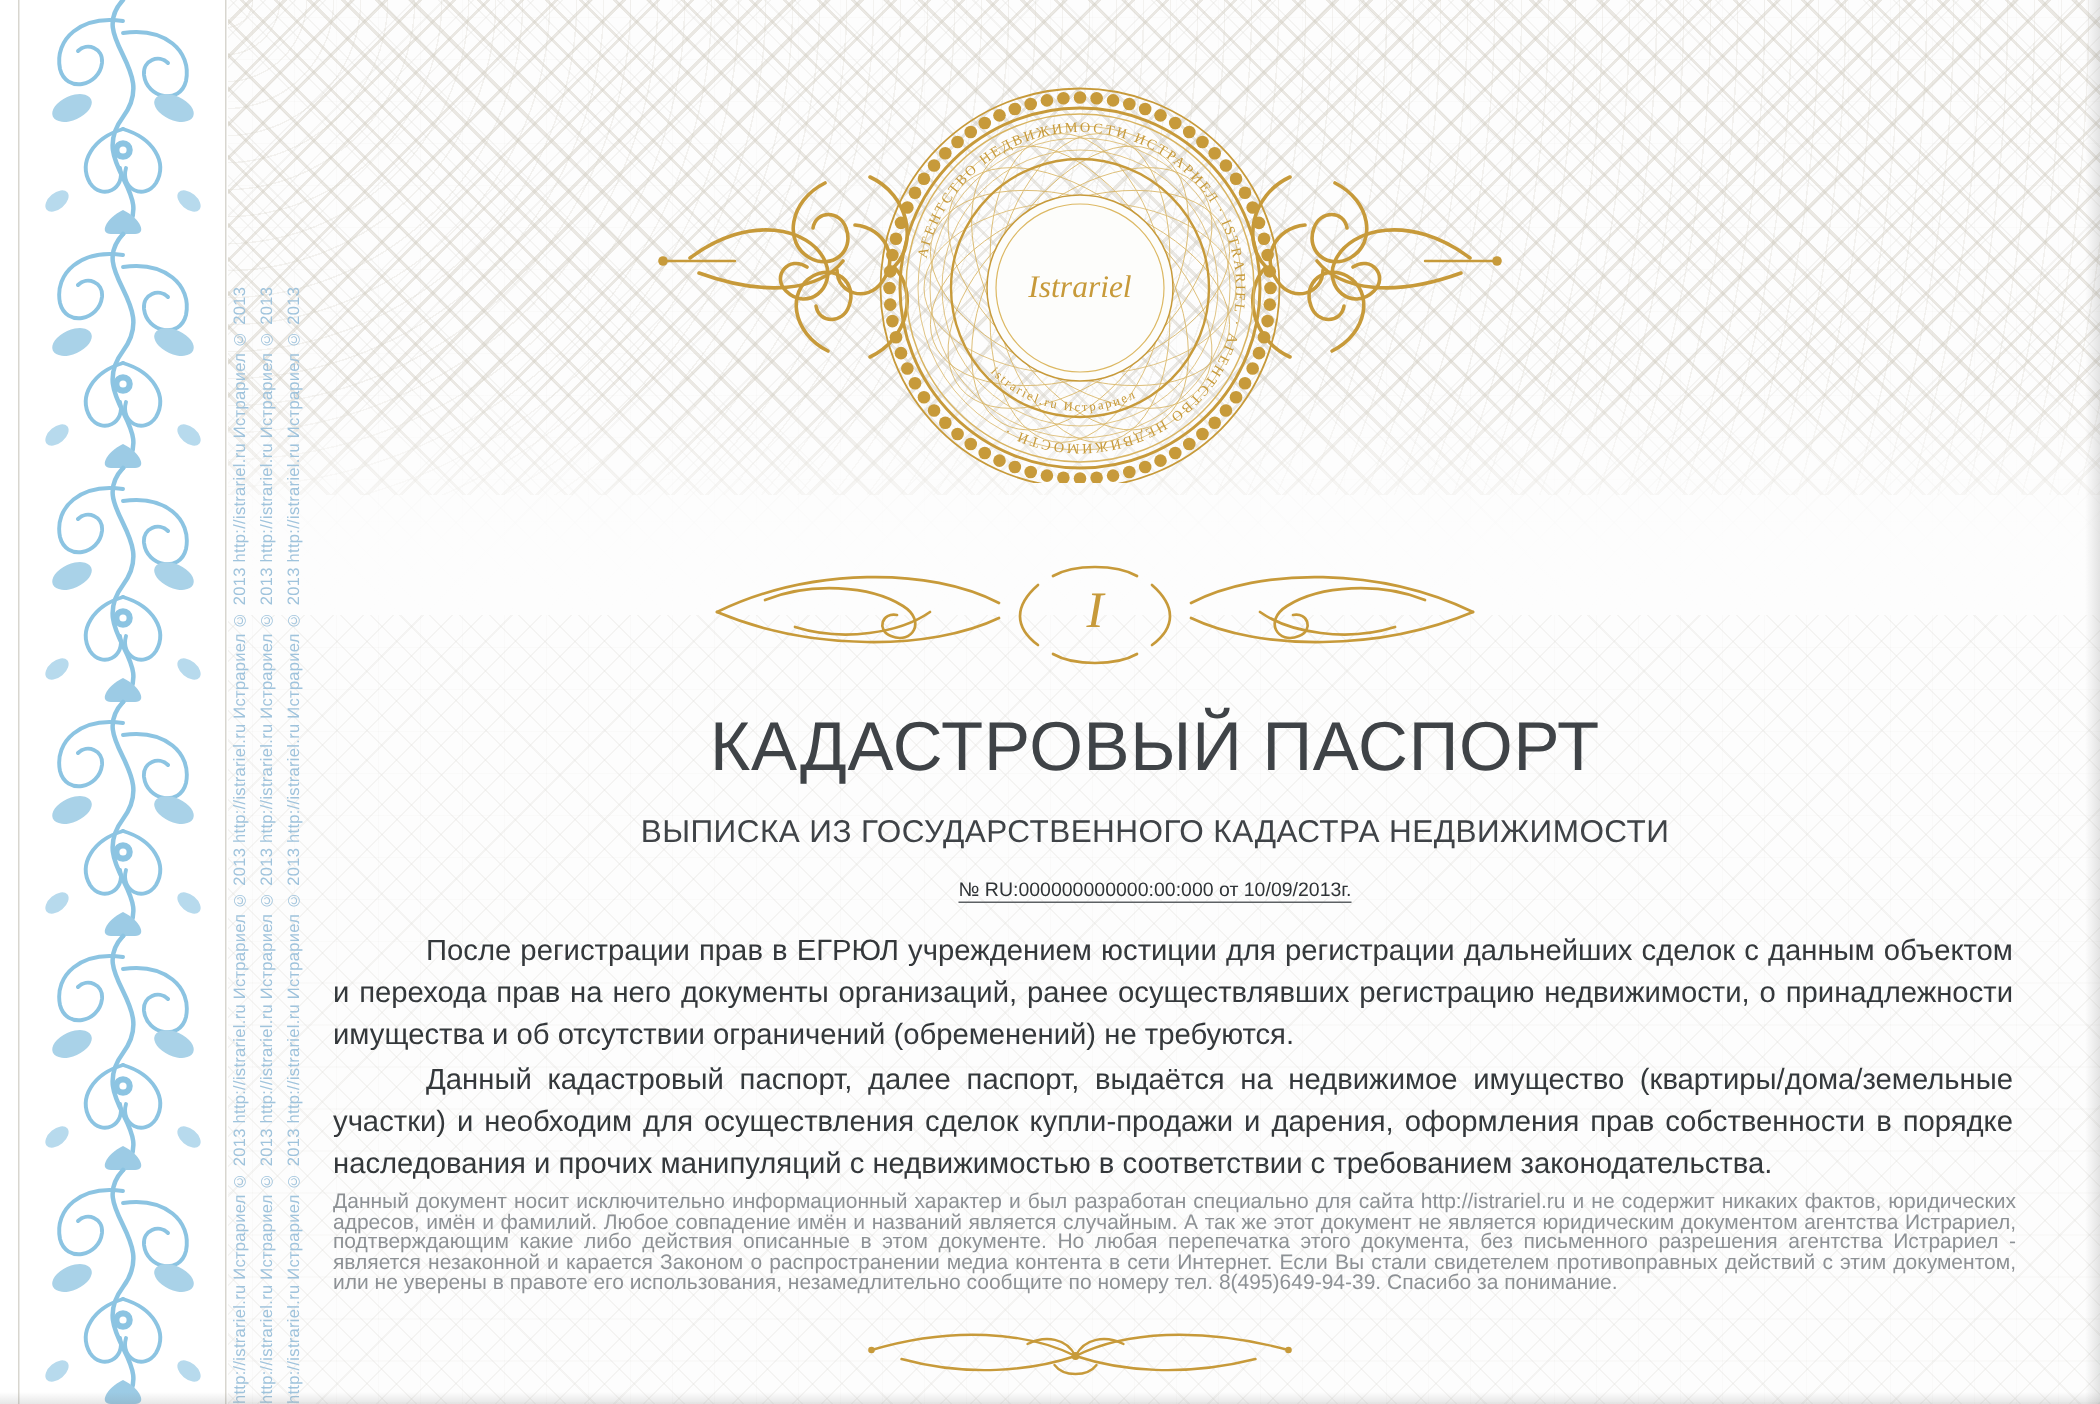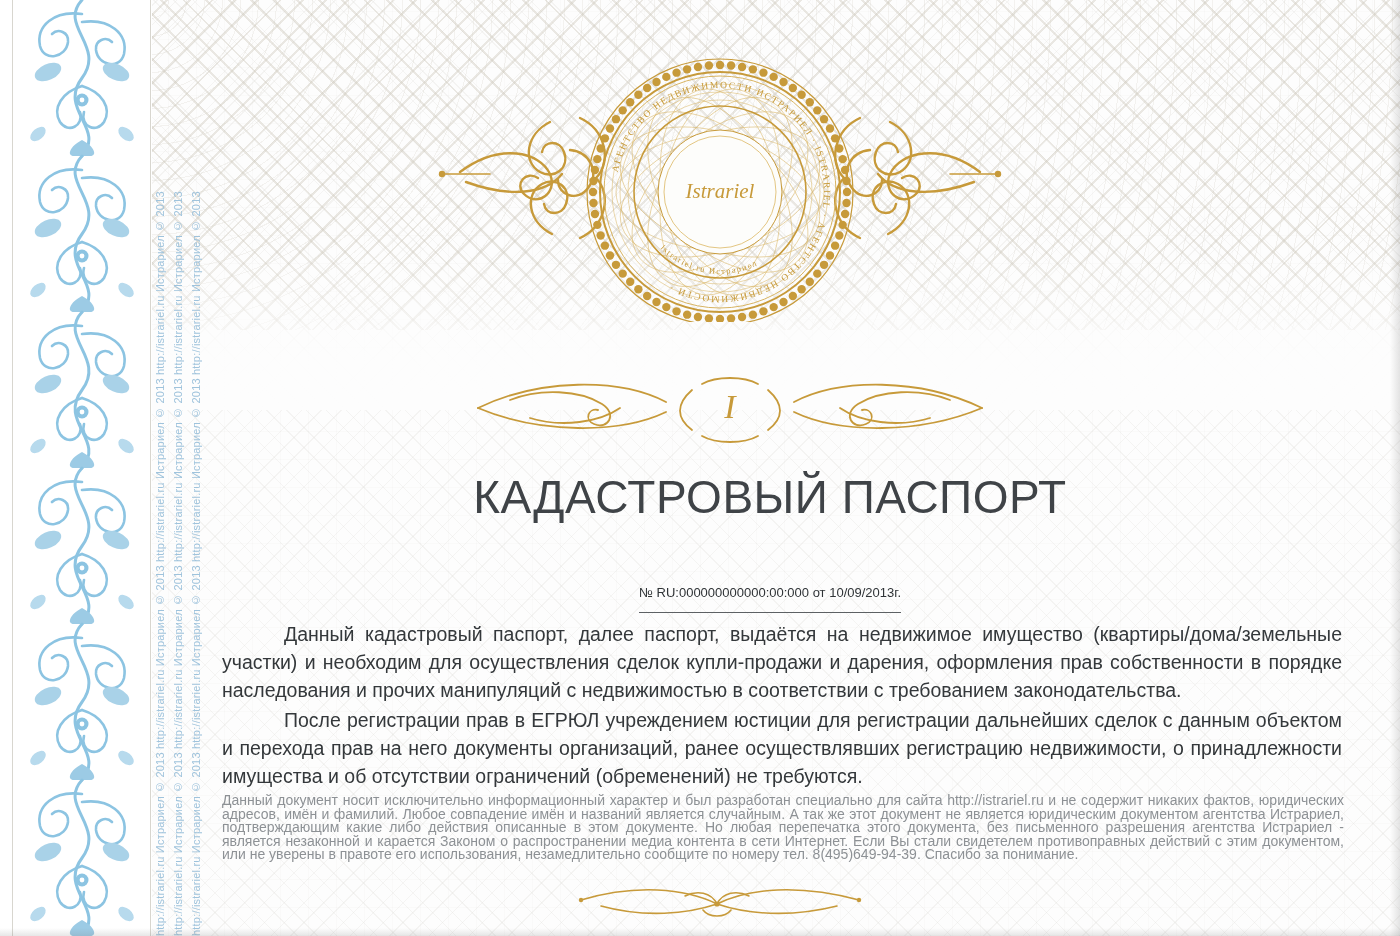--- a/index.html
+++ b/index.html
@@ -141,21 +141,21 @@
   .docnumber {
     position: absolute;
     left: 200px; top: 585px;
     width: 1140px;
     text-align: center;
     font-size: 13px;
     color: #2f3336;
   }
   .docnumber span {
     border-bottom: 1px solid #5d6164;
-    padding-bottom: 12px;
+    padding-bottom: 1px;
   }
 
   
   .body-text {
     position: absolute;
     left: 222px; top: 620px;
     width: 1120px;
     font-size: 19.5px;
     line-height: 28px;
     color: #34383b;
@@ -404,27 +404,28 @@
         <path d="M222 30 C 206 44, 206 58, 222 70"></path>
         <path d="M298 30 C 314 44, 314 58, 298 70"></path>
         <path d="M232 24 C 246 16, 274 16, 288 24"></path>
         <path d="M232 76 C 246 84, 274 84, 288 76"></path>
       </g>
       <text x="260" y="58" text-anchor="middle" font-family="'Liberation Serif', serif" font-style="italic" font-size="34" fill="#c79a3a">I</text>
     </svg>
   </div>
 
   <div class="title">КАДАСТРОВЫЙ ПАСПОРТ</div>
+  <div class="subtitle">ВЫПИСКА ИЗ ГОСУДАРСТВЕННОГО КАДАСТРА НЕДВИЖИМОСТИ</div>
   <div class="docnumber">
     <span>№ RU:000000000000:00:000 от 10/09/2013г.</span>
   </div>
 
   <div class="body-text">
+    <p>После регистрации прав в ЕГРЮЛ учреждением юстиции для регистрации дальнейших сделок с данным объектом и перехода прав на него документы организаций, ранее осуществлявших регистрацию недвижимости, о принадлежности имущества и об отсутствии ограничений (обременений) не требуются.</p>
     <p>Данный кадастровый паспорт, далее паспорт, выдаётся на недвижимое имущество (квартиры/дома/земельные участки) и необходим для осуществления сделок купли-продажи и дарения, оформления прав собственности в порядке наследования и прочих манипуляций с недвижимостью в соответствии с требованием законодательства.</p>
-    <p>После регистрации прав в ЕГРЮЛ учреждением юстиции для регистрации дальнейших сделок с данным объектом и перехода прав на него документы организаций, ранее осуществлявших регистрацию недвижимости, о принадлежности имущества и об отсутствии ограничений (обременений) не требуются.</p>
   </div>
 
   <div class="fineprint">Данный документ носит исключительно информационный характер и был разработан специально для сайта http://istrariel.ru и не содержит никаких фактов, юридических адресов, имён и фамилий. Любое совпадение имён и названий является случайным. А так же этот документ не является юридическим документом агентства Истрариел, подтверждающим какие либо действия описанные в этом документе. Но любая перепечатка этого документа, без письменного разрешения агентства Истрариел - является незаконной и карается Законом о распространении медиа контента в сети Интернет. Если Вы стали свидетелем противоправных действий с этим документом, или не уверены в правоте его использования, незамедлительно сообщите по номеру тел. 8(495)649-94-39. Спасибо за понимание.</div>
 
   <div class="footer-orn">
     <svg viewBox="0 0 290 46" width="290" height="46">
       <g stroke="#c79a3a" fill="none" stroke-width="1.6" stroke-linecap="round">
         <path d="M6 20 C 60 4, 110 8, 142 24 C 174 8, 224 4, 284 20"></path>
         <path d="M26 26 C 70 38, 112 34, 142 24 C 172 34, 214 38, 262 26"></path>
         <path d="M110 16 C 122 10, 136 12, 142 24 C 148 12, 162 10, 174 16"></path>

